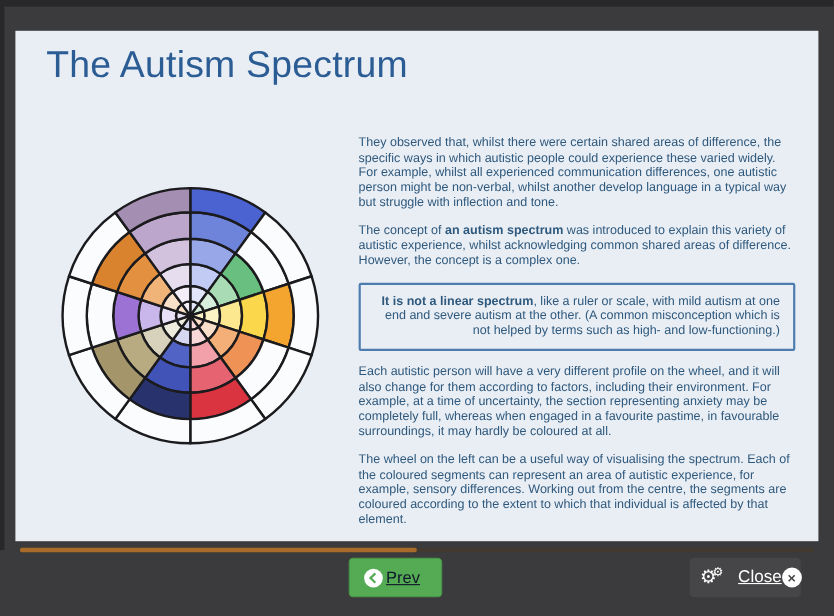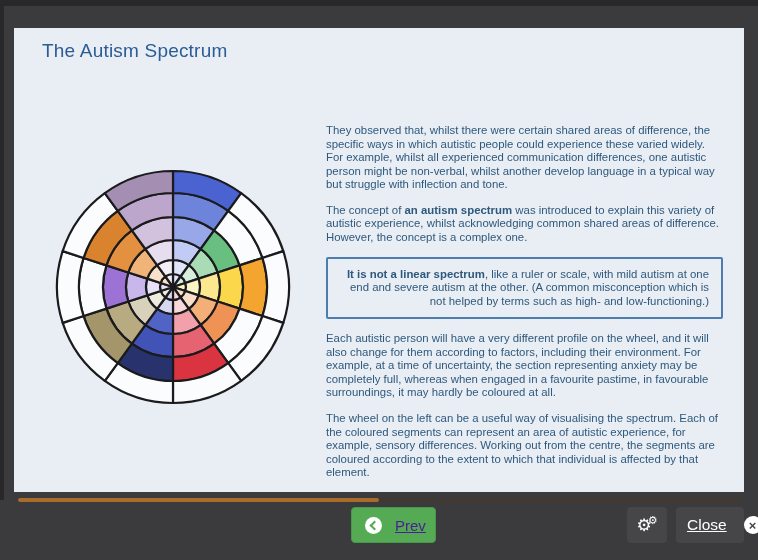--- a/index.html
+++ b/index.html
@@ -2,52 +2,52 @@
 <html style="--frame: #3b3b3d; --frame-edge: #28282a; --panel-bg: #e9eef5; --title: #2b5c94; --text: #2e587c; --callout-border: #4d7dae; --button-green: #54ab54; --button-green-border: #47984a; --dark-button: #464648; --footer-text: #919193; --progress-fill: #a86b2a; --progress-track: #423a31;"><head>
 <meta charset="utf-8">
 <style>
   html,body{margin:0;padding:0;background:#3b3b3d;}
   #app{position:relative;width:758px;height:560px;background:var(--frame,#3b3b3d);overflow:hidden;font-family:"Liberation Sans",sans-serif;}
   .edge-top{position:absolute;left:0;top:0;width:758px;height:6px;background:var(--frame-edge,#28282a);}
   .edge-left{position:absolute;left:0;top:0;width:4px;height:500px;background:var(--frame-edge,#28282a);}
 
   
   .slide{position:absolute;left:14px;top:28px;width:730px;height:464px;background:var(--panel-bg,#e9eef5);box-sizing:border-box;}
-  .slide h1{margin:12px 28px 16px;font-size:19px;font-weight:400;letter-spacing:.2px;color:var(--title,#2b5c94);}
+  .slide h1{margin:12px 28px 16px;font-size:34px;font-weight:400;letter-spacing:.2px;color:var(--title,#2b5c94);}
   .intro{margin:12px 28px 0;font-size:14.6px;line-height:1.24;color:var(--text,#2e587c);}
 
   .wheel-svg{position:absolute;left:41px;top:141px;width:236px;height:236px;}
 
   .textcol{position:absolute;left:312px;top:96px;width:397px;}
   .textcol p{margin:0 0 12px;font-size:11.4px;line-height:1.19;color:var(--text,#2e587c);}
   .textcol b{font-weight:700;}
   .callout{border:2px solid var(--callout-border,#4d7dae);border-radius:2px;padding:9px 12px;margin:2px 0 13px;font-size:11.4px;line-height:1.19;color:var(--text,#2e587c);text-align:right;}
 
   
   .progress{position:absolute;left:18px;top:498px;width:722px;height:4px;background:var(--progress-track,#423a31);border-radius:2px;}
   .progress .fill{height:100%;background:var(--progress-fill,#a86b2a);border-radius:2px;}
 
   
   .page-info{position:absolute;left:75px;top:516px;font-size:12.5px;color:var(--footer-text,#919193);}
   .page-info .sep{display:inline-block;width:12px;}
   .btn{position:absolute;top:507px;height:36px;border-radius:4px;display:flex;align-items:center;box-sizing:border-box;cursor:pointer;}
-  .btn-green{background:var(--button-green,#54ab54);border:1px solid var(--button-green-border,#47984a);color:#4c1d95;font-size:15px;gap:13px;padding:0 13px;margin-left:34px;}
+  .btn-green{background:var(--button-green,#54ab54);border:1px solid var(--button-green-border,#47984a);color:#0f172a;font-size:15px;gap:3px;padding:0 13px;}
   .btn-prev{left:317px;width:85px;}
   .btn-next{left:409px;width:80px;}
   .u{text-decoration:underline;}
   .circle{width:17px;height:17px;border-radius:50%;background:#fff;display:flex;align-items:center;justify-content:center;flex:0 0 auto;}
   .chev{display:block;width:5px;height:5px;border-style:solid;border-width:2px 2px 0 0;border-color:var(--button-green,#54ab54);}
   .chev-left{transform:rotate(-135deg);margin-left:2px;}
   .chev-right{transform:rotate(45deg);margin-right:2px;}
   .btn-dark{background:var(--dark-button,#464648);color:#fff;}
   .btn-gear{left:627px;width:40px;justify-content:center;}
   .gears{display:flex;align-items:flex-start;font-family:"DejaVu Sans",sans-serif;line-height:1;}
   .gear-main{font-size:17px;}
   .gear-small{font-size:11px;margin-left:-4px;margin-top:-2px;}
-  .btn-close{left:676px;width:68px;font-size:15.5px;gap:17px;padding:0 11px;}
+  .btn-close{left:660px;width:68px;font-size:15.5px;gap:0;padding:0 11px;}
   .close-circle{width:18px;height:18px;border-radius:50%;background:#fff;color:var(--dark-button,#464648);display:flex;align-items:center;justify-content:center;font-size:13px;font-weight:700;line-height:1;flex:0 0 auto;}
 </style>
 </head>
 <body>
 
 <div id="app">
   <div class="edge-top"></div>
   <div class="edge-left"></div>
 
   <div class="slide">

